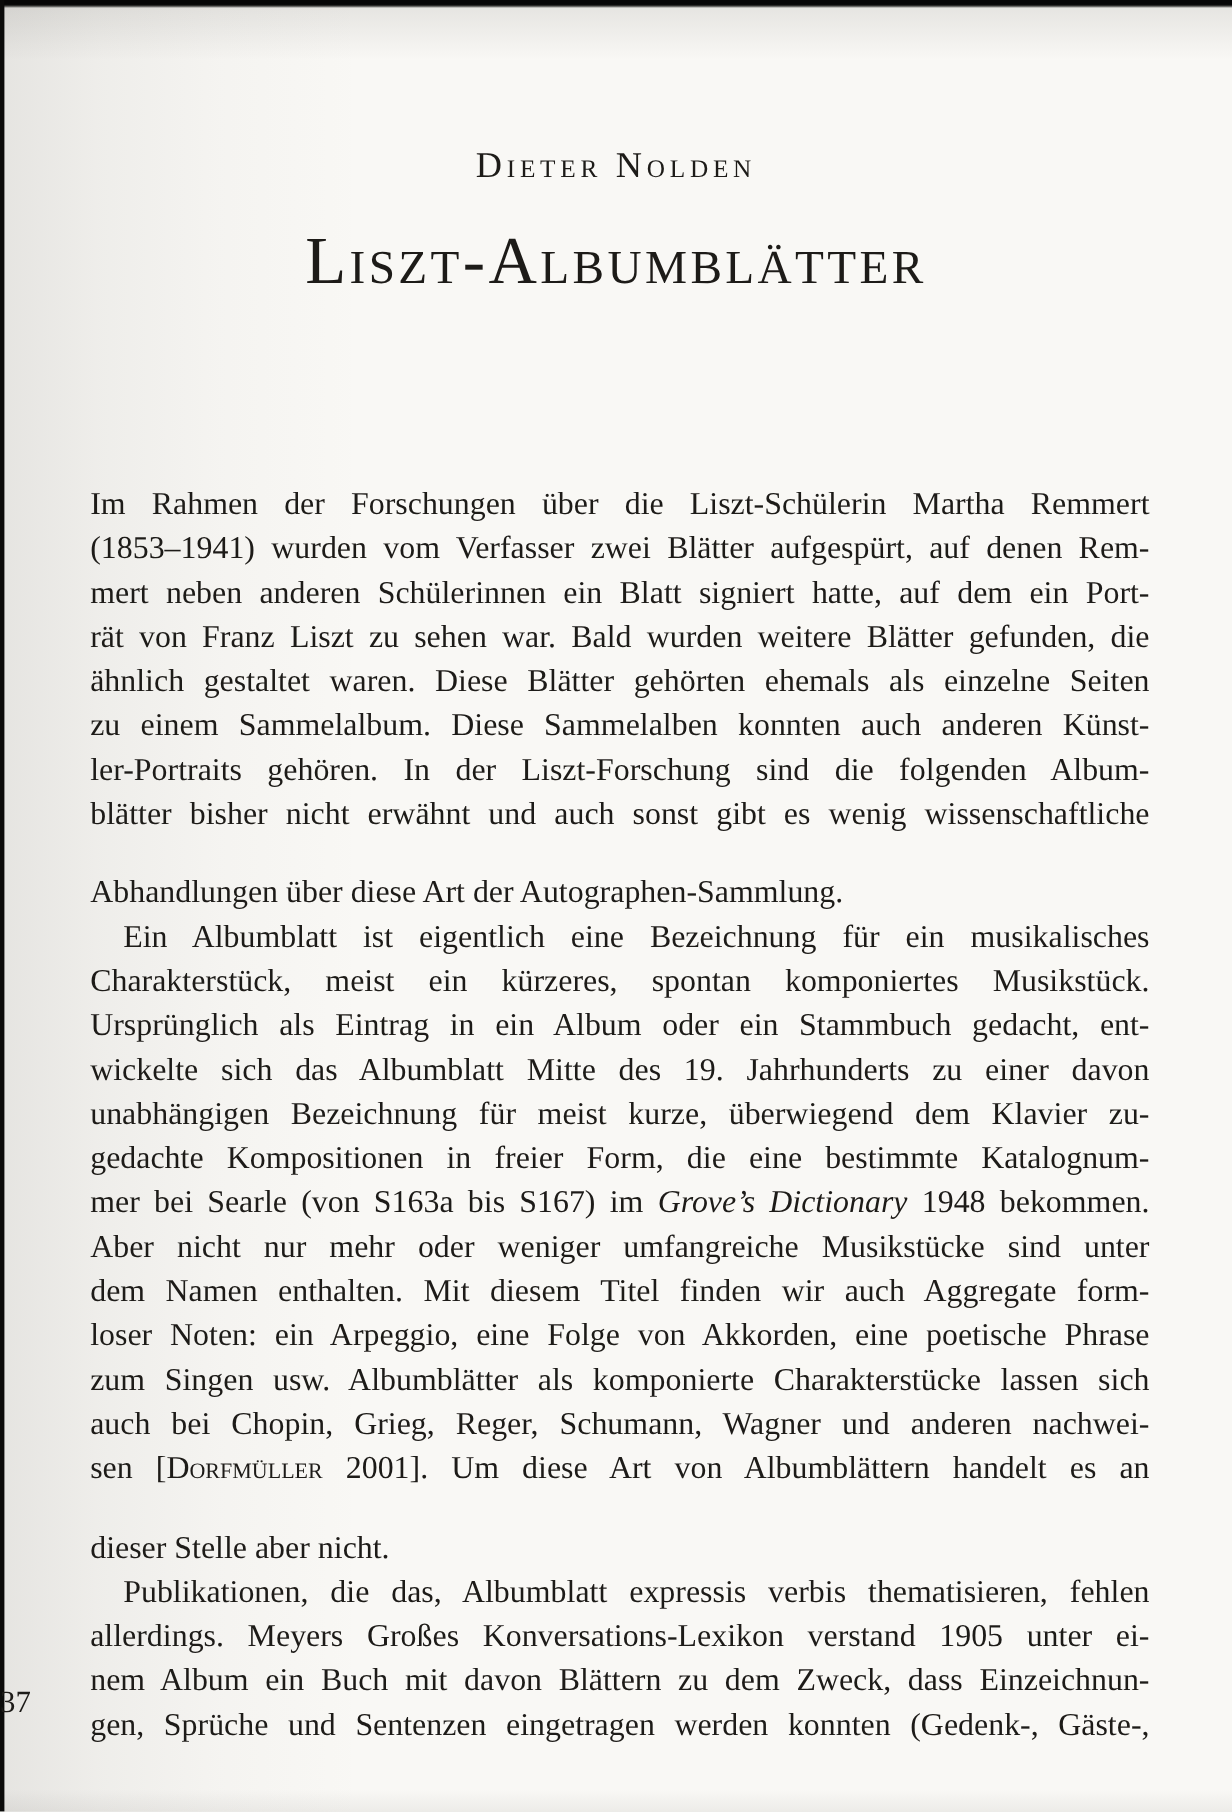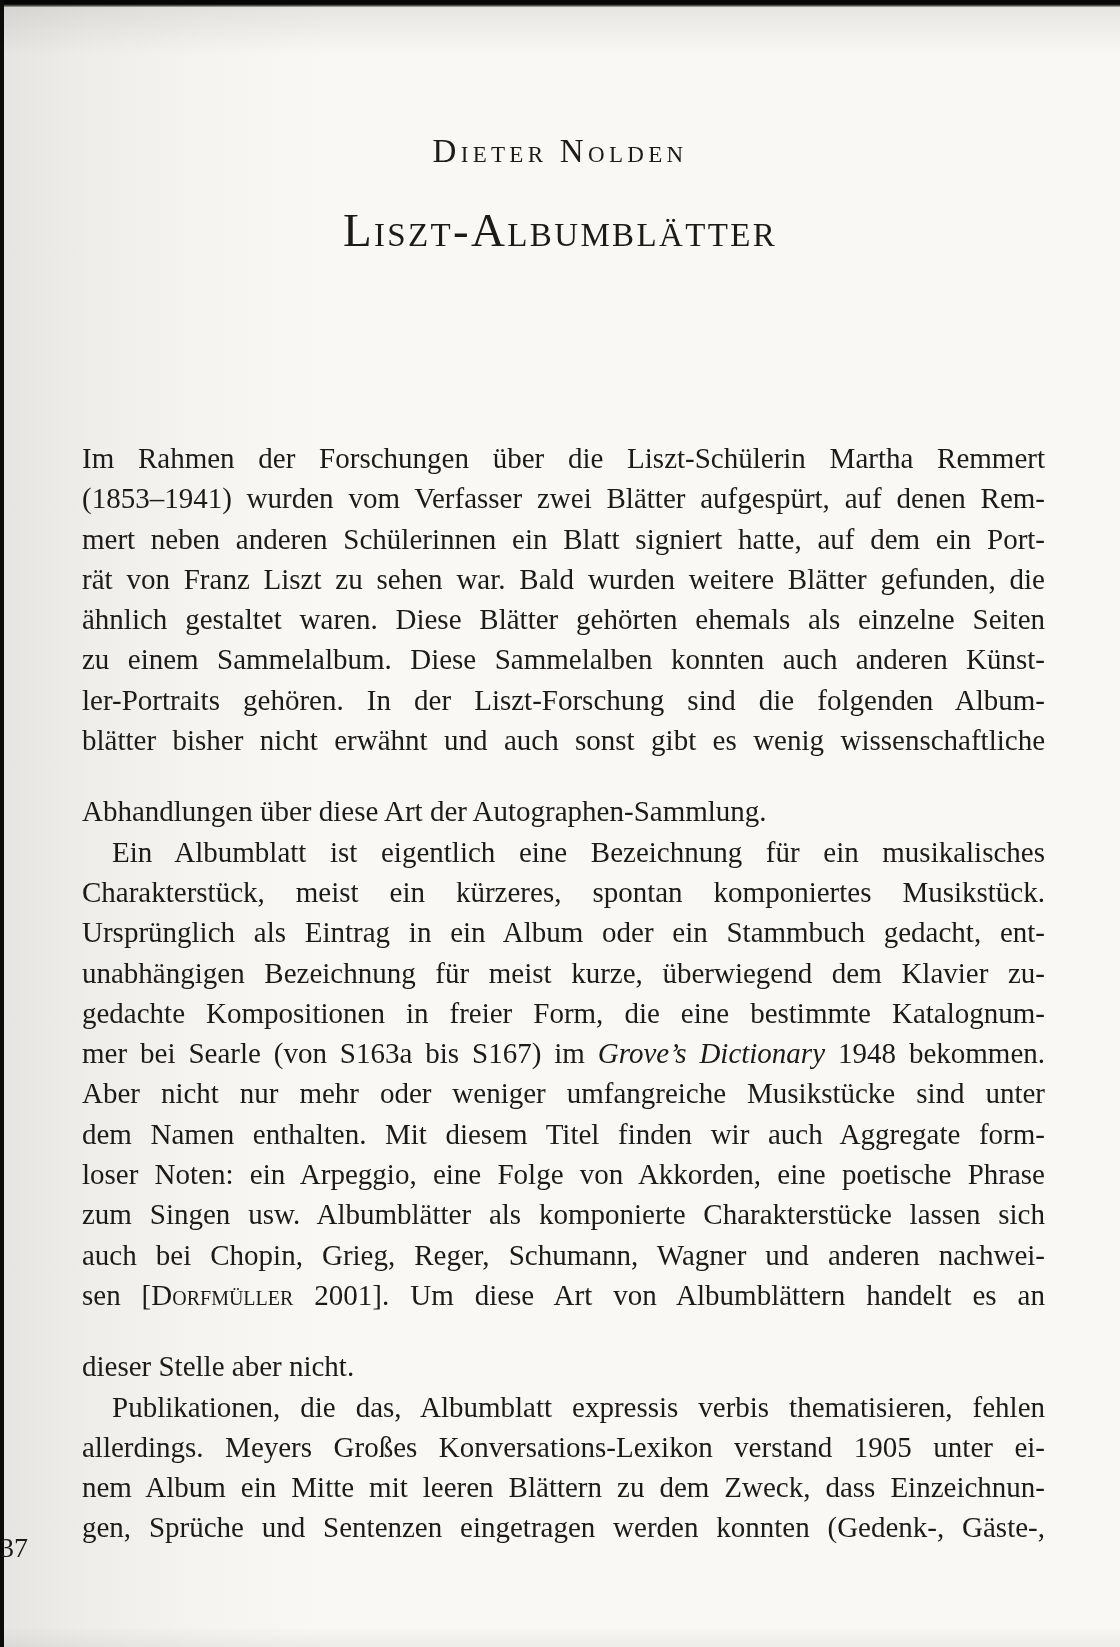--- a/index.html
+++ b/index.html
@@ -29,21 +29,21 @@
     position:absolute; top:133px; left:0; width:100%;
     text-align:center;
     font-variant:small-caps;
     font-size:33px;
     letter-spacing:0.13em;
   }
   .title {
     position:absolute; top:203px; left:0; width:100%;
     text-align:center;
     font-variant:small-caps;
-    font-size:47px;
+    font-size:61px;
     letter-spacing:0.05em;
   }
   .body-text {
     position:absolute; top:438px; left:82px; width:963px;
     font-size:29px;
   }
   .line {
     line-height:40.3px; height:40.3px;
     text-align:justify;
     text-align-last:justify;
@@ -75,30 +75,31 @@
       <div class="line"><span>mert neben anderen Schülerinnen ein Blatt signiert hatte, auf dem ein Port-</span></div>
       <div class="line"><span>rät von Franz Liszt zu sehen war. Bald wurden weitere Blätter gefunden, die</span></div>
       <div class="line"><span>ähnlich gestaltet waren. Diese Blätter gehörten ehemals als einzelne Seiten</span></div>
       <div class="line"><span>zu einem Sammelalbum. Diese Sammelalben konnten auch anderen Künst-</span></div>
       <div class="line"><span>ler-Portraits gehören. In der Liszt-Forschung sind die folgenden Album-</span></div>
       <div class="line"><span>blätter bisher nicht erwähnt und auch sonst gibt es wenig wissenschaftliche</span></div>
       <div class="line left"><span>Abhandlungen über diese Art der Autographen-Sammlung.</span></div>
       <div class="line indent"><span>Ein Albumblatt ist eigentlich eine Bezeichnung für ein musikalisches</span></div>
       <div class="line"><span>Charakterstück, meist ein kürzeres, spontan komponiertes Musikstück.</span></div>
       <div class="line"><span>Ursprünglich als Eintrag in ein Album oder ein Stammbuch gedacht, ent-</span></div>
+      <div class="line"><span>wickelte sich das Albumblatt Mitte des 19. Jahrhunderts zu einer davon</span></div>
       <div class="line"><span>unabhängigen Bezeichnung für meist kurze, überwiegend dem Klavier zu-</span></div>
       <div class="line"><span>gedachte Kompositionen in freier Form, die eine bestimmte Katalognum-</span></div>
       <div class="line"><span>mer bei Searle (von S163a bis S167) im </span><span class="seg-i">Grove’s Dictionary</span><span> 1948 bekommen.</span></div>
       <div class="line"><span>Aber nicht nur mehr oder weniger umfangreiche Musikstücke sind unter</span></div>
       <div class="line"><span>dem Namen enthalten. Mit diesem Titel finden wir auch Aggregate form-</span></div>
       <div class="line"><span>loser Noten: ein Arpeggio, eine Folge von Akkorden, eine poetische Phrase</span></div>
       <div class="line"><span>zum Singen usw. Albumblätter als komponierte Charakterstücke lassen sich</span></div>
       <div class="line"><span>auch bei Chopin, Grieg, Reger, Schumann, Wagner und anderen nachwei-</span></div>
       <div class="line"><span>sen [</span><span class="seg-sc">Dorfmüller</span><span> 2001]. Um diese Art von Albumblättern handelt es an</span></div>
       <div class="line left"><span>dieser Stelle aber nicht.</span></div>
       <div class="line indent"><span>Publikationen, die das, Albumblatt expressis verbis thematisieren, fehlen</span></div>
       <div class="line"><span>allerdings. Meyers Großes Konversations-Lexikon verstand 1905 unter ei-</span></div>
-      <div class="line"><span>nem Album ein Mitte mit leeren Blättern zu dem Zweck, dass Einzeichnun-</span></div>
+      <div class="line"><span>nem Album ein Buch mit davon Blättern zu dem Zweck, dass Einzeichnun-</span></div>
       <div class="line"><span>gen, Sprüche und Sentenzen eingetragen werden konnten (Gedenk-, Gäste-,</span></div>
     </div>
 
   <div class="pageno">37</div>
 </div>
 
 </body></html>

